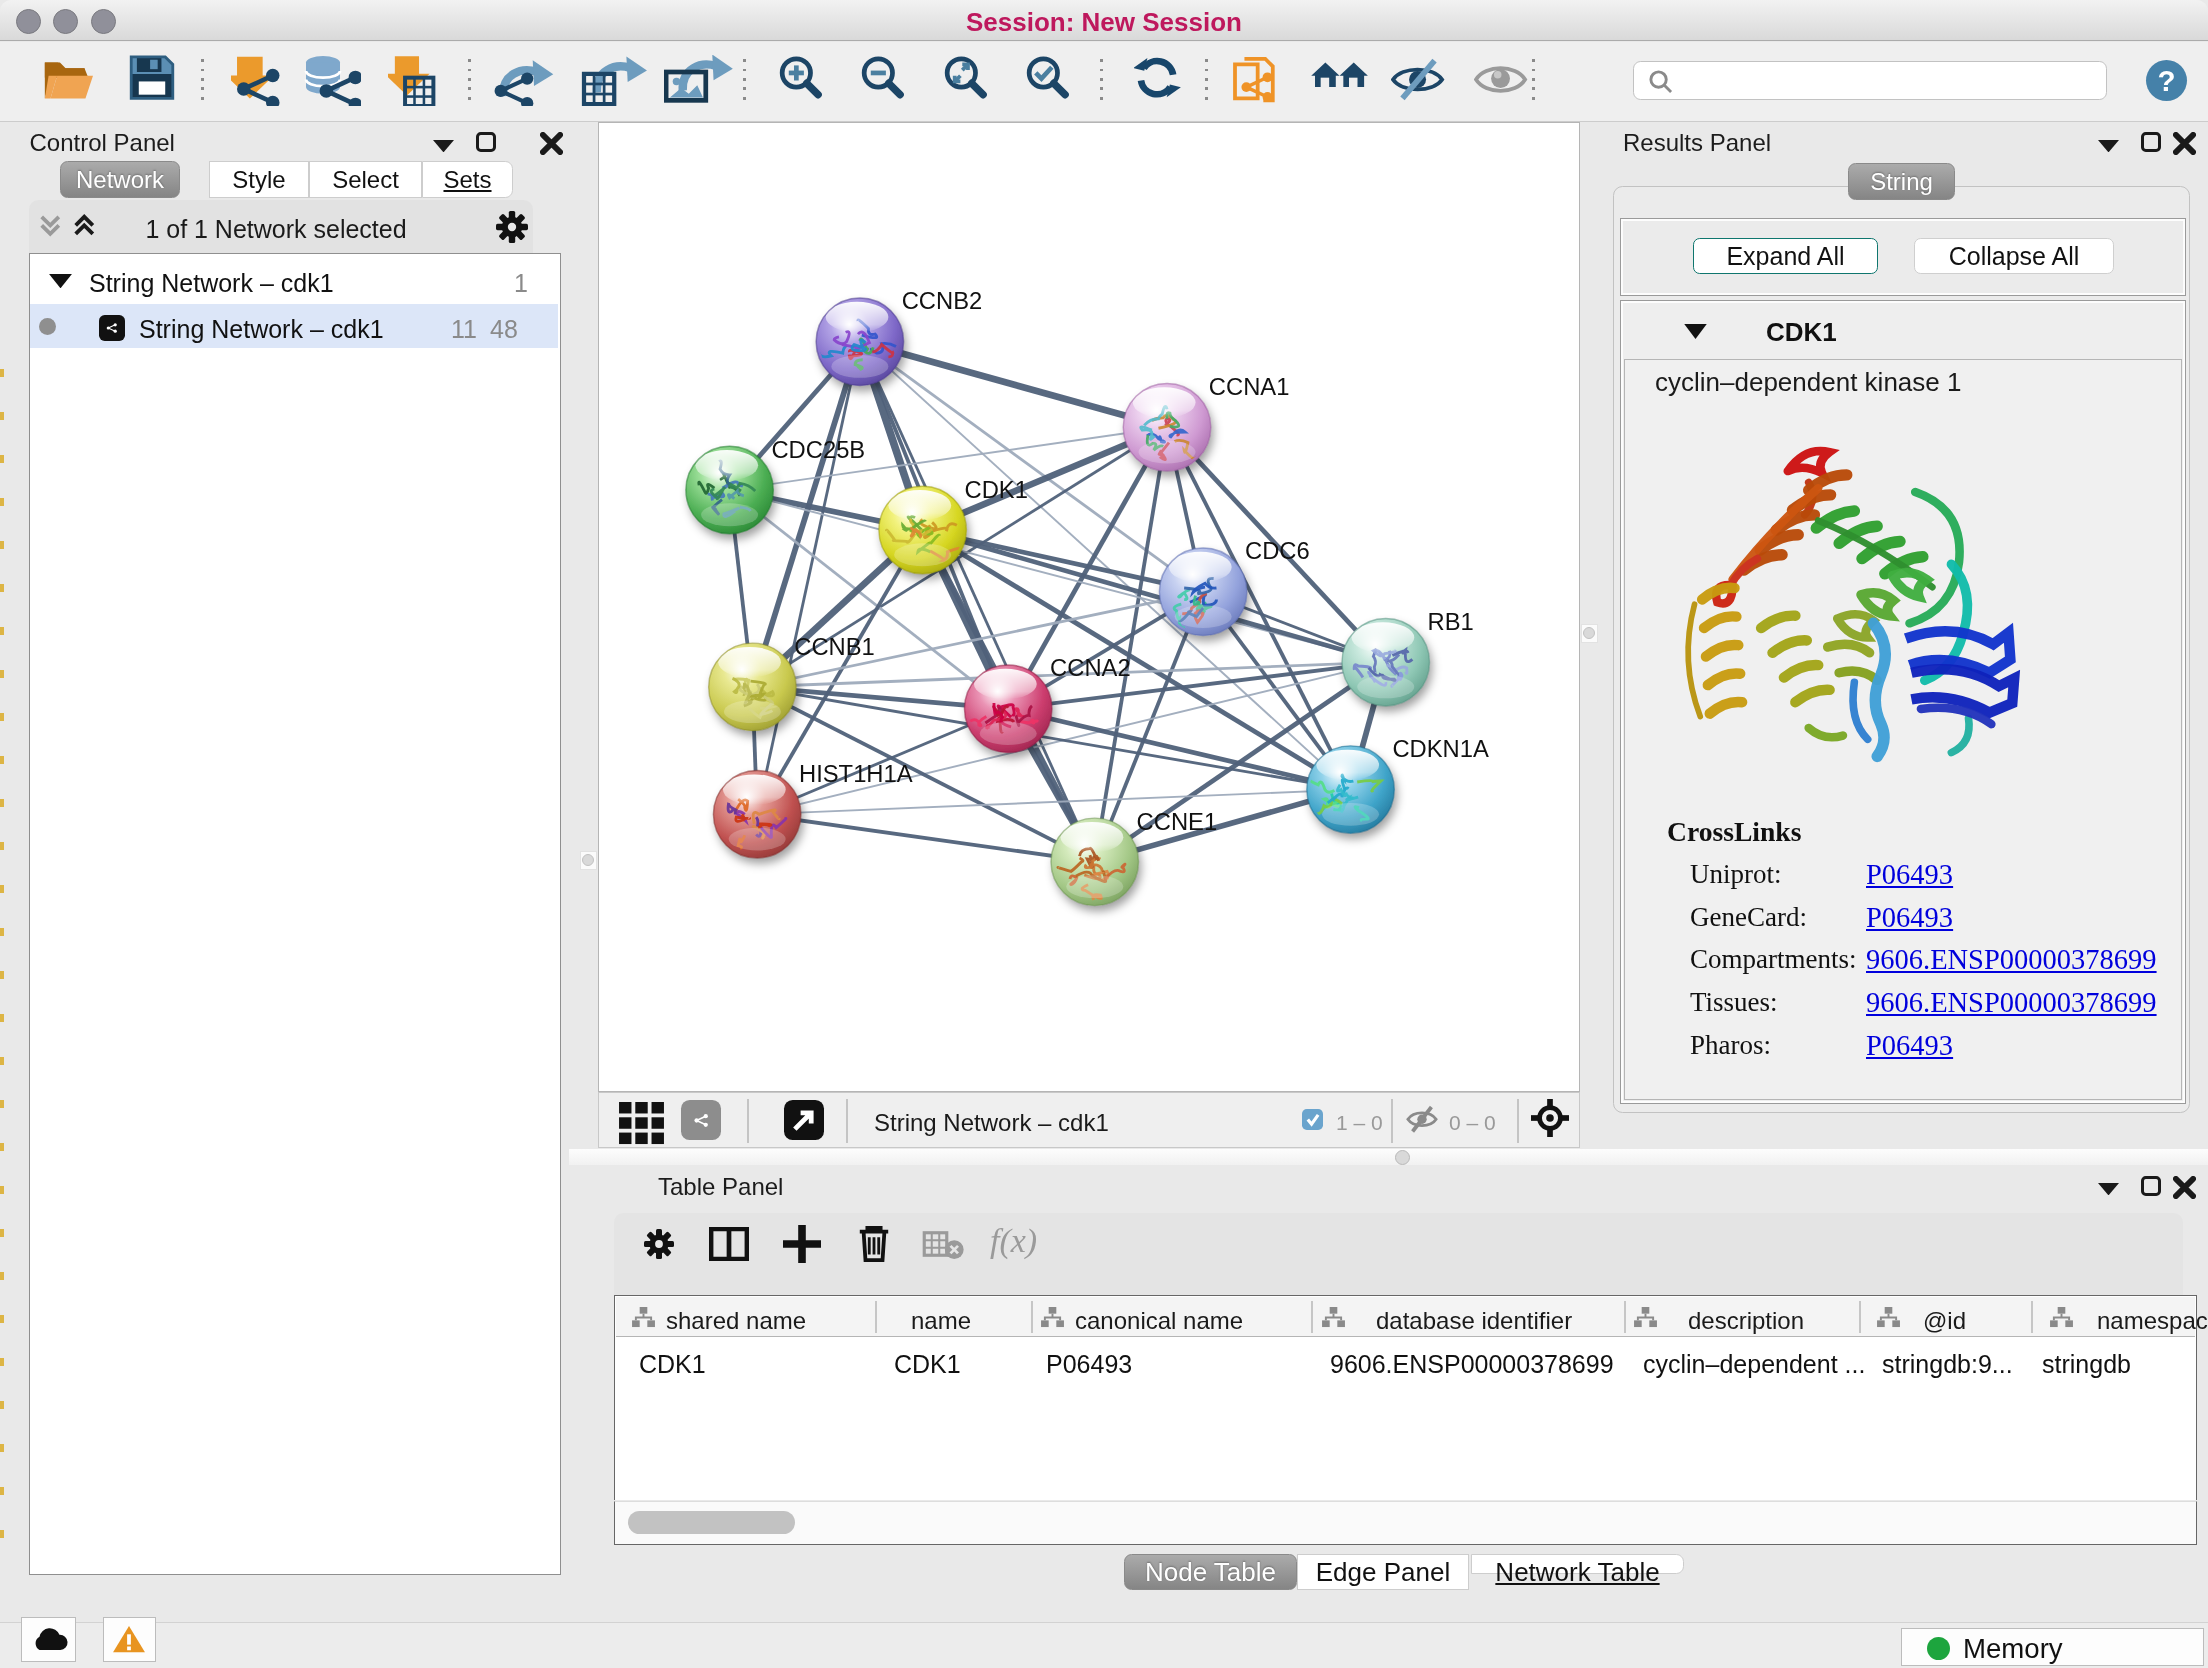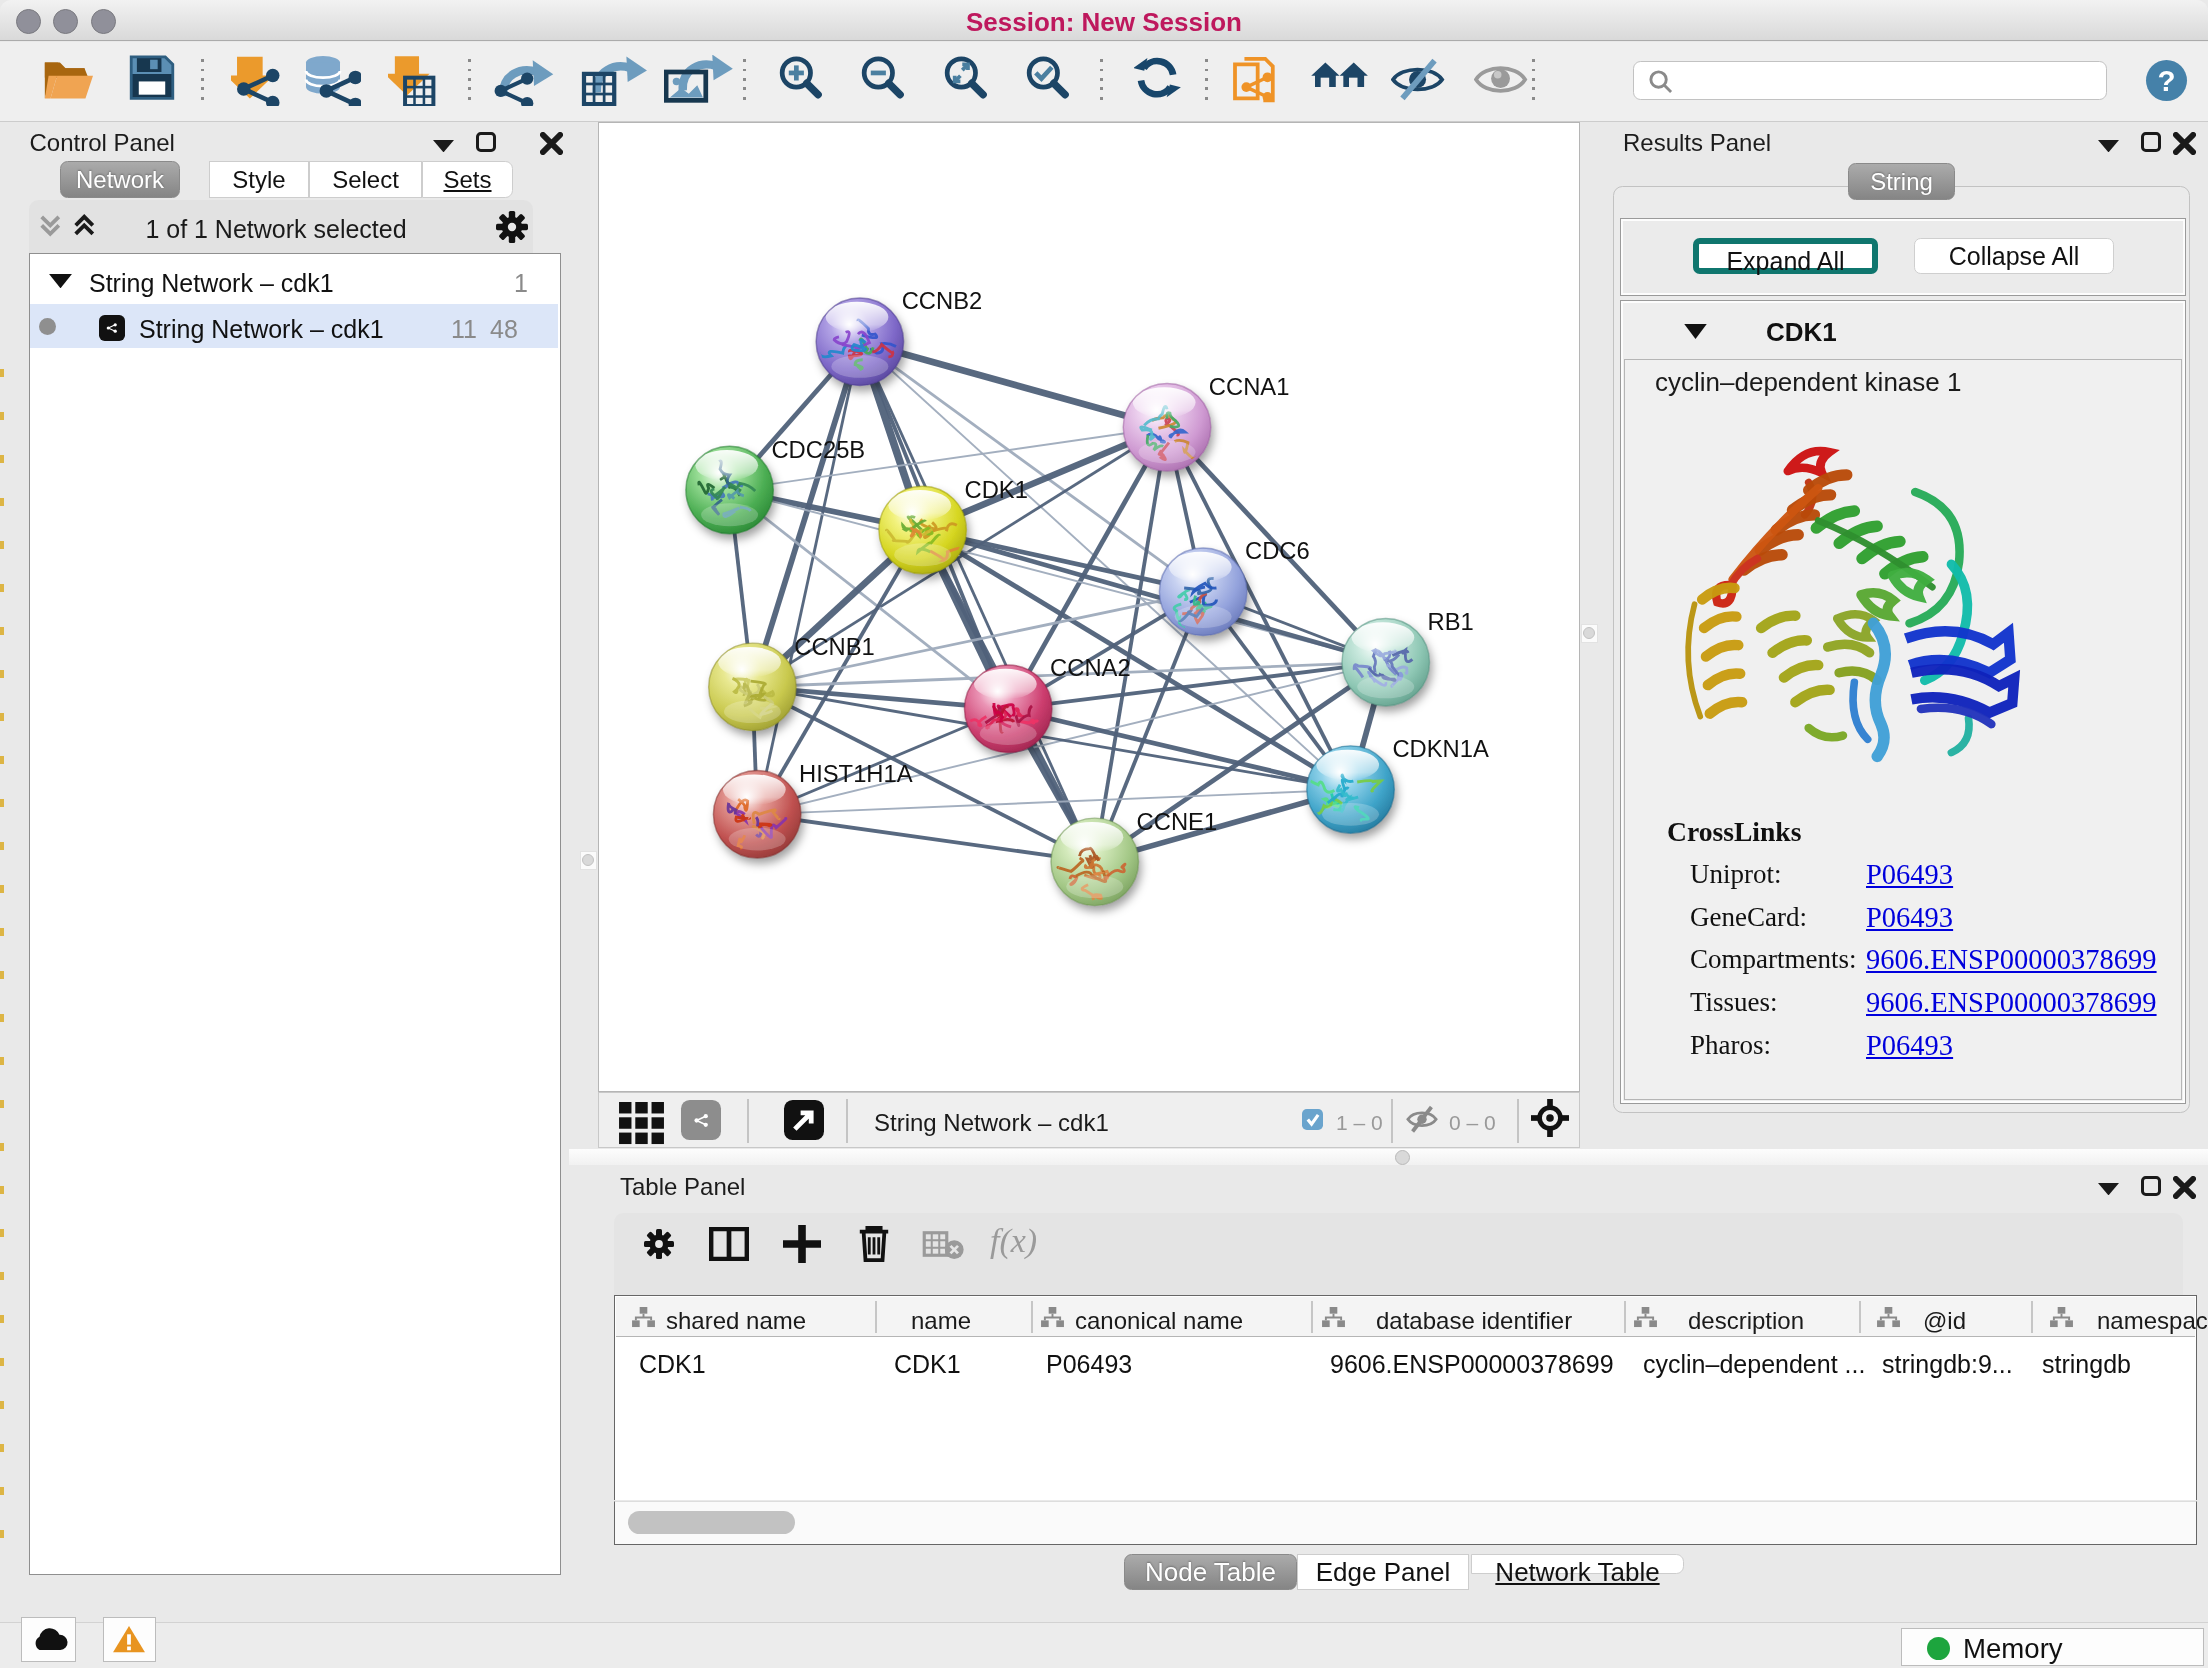--- a/index.html
+++ b/index.html
@@ -661,21 +661,21 @@
 <svg width="21" height="12.4" viewBox="0 0 22 13" style="position:absolute;left:2098px;top:140px">
     <path d="M0 0 h22 L11 13 z" fill="#1a1a1a"></path>
   </svg>
 <div style="position:absolute;left:2141px;top:132px;width:20px;height:20px;border:3.3px solid #1a1a1a;border-radius:4.8px"></div>
 <svg width="23" height="23" viewBox="0 0 24 24" style="position:absolute;left:2173px;top:132px">
     <path d="M3 3 L21 21 M21 3 L3 21" stroke="#1a1a1a" stroke-width="6" stroke-linecap="round"></path>
   </svg>
 <div class="abs" style="left:1613px;top:186px;width:577px;height:927px;background:#ebebeb;border:1.4px solid #c2c2c2;border-radius:9.5px"></div>
 <div class="tab sel" style="left:1848px;top:163px;width:107px">String</div>
 <div class="abs" style="left:1620px;top:218px;width:566px;height:78px;background:#ebebeb;border:1.9px solid #9a9a9a;box-shadow:inset 0 0 0 1.9px #fdfdfd"></div>
-<div class="abs" style="left:1693px;top:238px;width:185px;height:36px;background:#ffffff;border:6px solid #0f766e;border-radius:6.7px;font-size:25px;text-align:center;line-height:34px;color:#111">Expand All</div>
+<div class="abs" style="left:1693px;top:238px;width:185px;height:36px;background:#ffffff;border:1px solid #0f766e;border-radius:6.7px;font-size:25px;text-align:center;line-height:34px;color:#111">Expand All</div>
 <div class="abs" style="left:1914px;top:238px;width:200px;height:36px;background:#ffffff;border:1px solid #cfcfcf;border-radius:6.7px;font-size:25px;text-align:center;line-height:34px;color:#111">Collapse All</div>
 <div class="abs" style="left:1620px;top:300px;width:566px;height:804px;background:#eeeeee;border:1.9px solid #9a9a9a;box-shadow:inset 0 0 0 1.9px #fdfdfd"></div>
 <svg width="23" height="15" viewBox="0 0 24 16" style="position:absolute;left:1684px;top:324px">
     <path d="M0 0 h24 L12.0 16 z" fill="#111"></path>
   </svg>
 <div class="abs" style="left:1766px;top:317px;font-size:26px;font-weight:700;color:#111">CDK1</div>
 <div class="abs" style="left:1624px;top:359px;width:558px;height:741px;background:#f0f0f0;border:1px solid #b5b5b5"></div>
 <div class="abs" style="left:1655px;top:367px;font-size:26px;color:#1a1a1a">cyclin–dependent kinase 1</div>
 <svg width="371" height="333" viewBox="0 0 390 350" style="position:absolute;left:1666px;top:433px">
 <path d="M128 40 q18 -26 44 -20 q-14 10 -8 22 q-20 -10 -36 -2" fill="none" stroke="#cc1111" stroke-width="9" stroke-linecap="round" opacity="0.96"></path>
@@ -722,21 +722,21 @@
 <div class="abs" style="left:1690px;top:859px;font-size:27px;font-family:'Liberation Serif', serif;color:#111">Uniprot:</div>
 <div class="abs link" style="left:1866px;top:859px;font-size:28.5px;font-family:'Liberation Serif', serif;">P06493</div>
 <div class="abs" style="left:1690px;top:902px;font-size:27px;font-family:'Liberation Serif', serif;color:#111">GeneCard:</div>
 <div class="abs link" style="left:1866px;top:902px;font-size:28.5px;font-family:'Liberation Serif', serif;">P06493</div>
 <div class="abs" style="left:1690px;top:944px;font-size:27px;font-family:'Liberation Serif', serif;color:#111">Compartments:</div>
 <div class="abs link" style="left:1866px;top:944px;font-size:28.5px;font-family:'Liberation Serif', serif;">9606.ENSP00000378699</div>
 <div class="abs" style="left:1690px;top:987px;font-size:27px;font-family:'Liberation Serif', serif;color:#111">Tissues:</div>
 <div class="abs link" style="left:1866px;top:987px;font-size:28.5px;font-family:'Liberation Serif', serif;">9606.ENSP00000378699</div>
 <div class="abs" style="left:1690px;top:1030px;font-size:27px;font-family:'Liberation Serif', serif;color:#111">Pharos:</div>
 <div class="abs link" style="left:1866px;top:1030px;font-size:28.5px;font-family:'Liberation Serif', serif;">P06493</div>
-<div class="ptitle" style="left:620px;top:1173px">Table Panel</div>
+<div class="ptitle" style="left:658px;top:1173px">Table Panel</div>
 <svg width="21" height="12.4" viewBox="0 0 22 13" style="position:absolute;left:2098px;top:1183px">
     <path d="M0 0 h22 L11 13 z" fill="#1a1a1a"></path>
   </svg>
 <div style="position:absolute;left:2141px;top:1176px;width:20px;height:20px;border:3.3px solid #1a1a1a;border-radius:4.8px"></div>
 <svg width="23" height="23" viewBox="0 0 24 24" style="position:absolute;left:2173px;top:1176px">
     <path d="M3 3 L21 21 M21 3 L3 21" stroke="#1a1a1a" stroke-width="6" stroke-linecap="round"></path>
   </svg>
 <div class="abs" style="left:614px;top:1213px;width:1569px;height:82px;background:#e4e4e4;border-radius:9.5px 9.5px 0 0"></div>
 <svg width="30" height="30" viewBox="0 0 32 32" style="position:absolute;left:644px;top:1229px">
     <rect x="12.8" y="0" width="6.4" height="8.3" rx="1.6" fill="#111" transform="rotate(0 16.0 16.0)"></rect>

